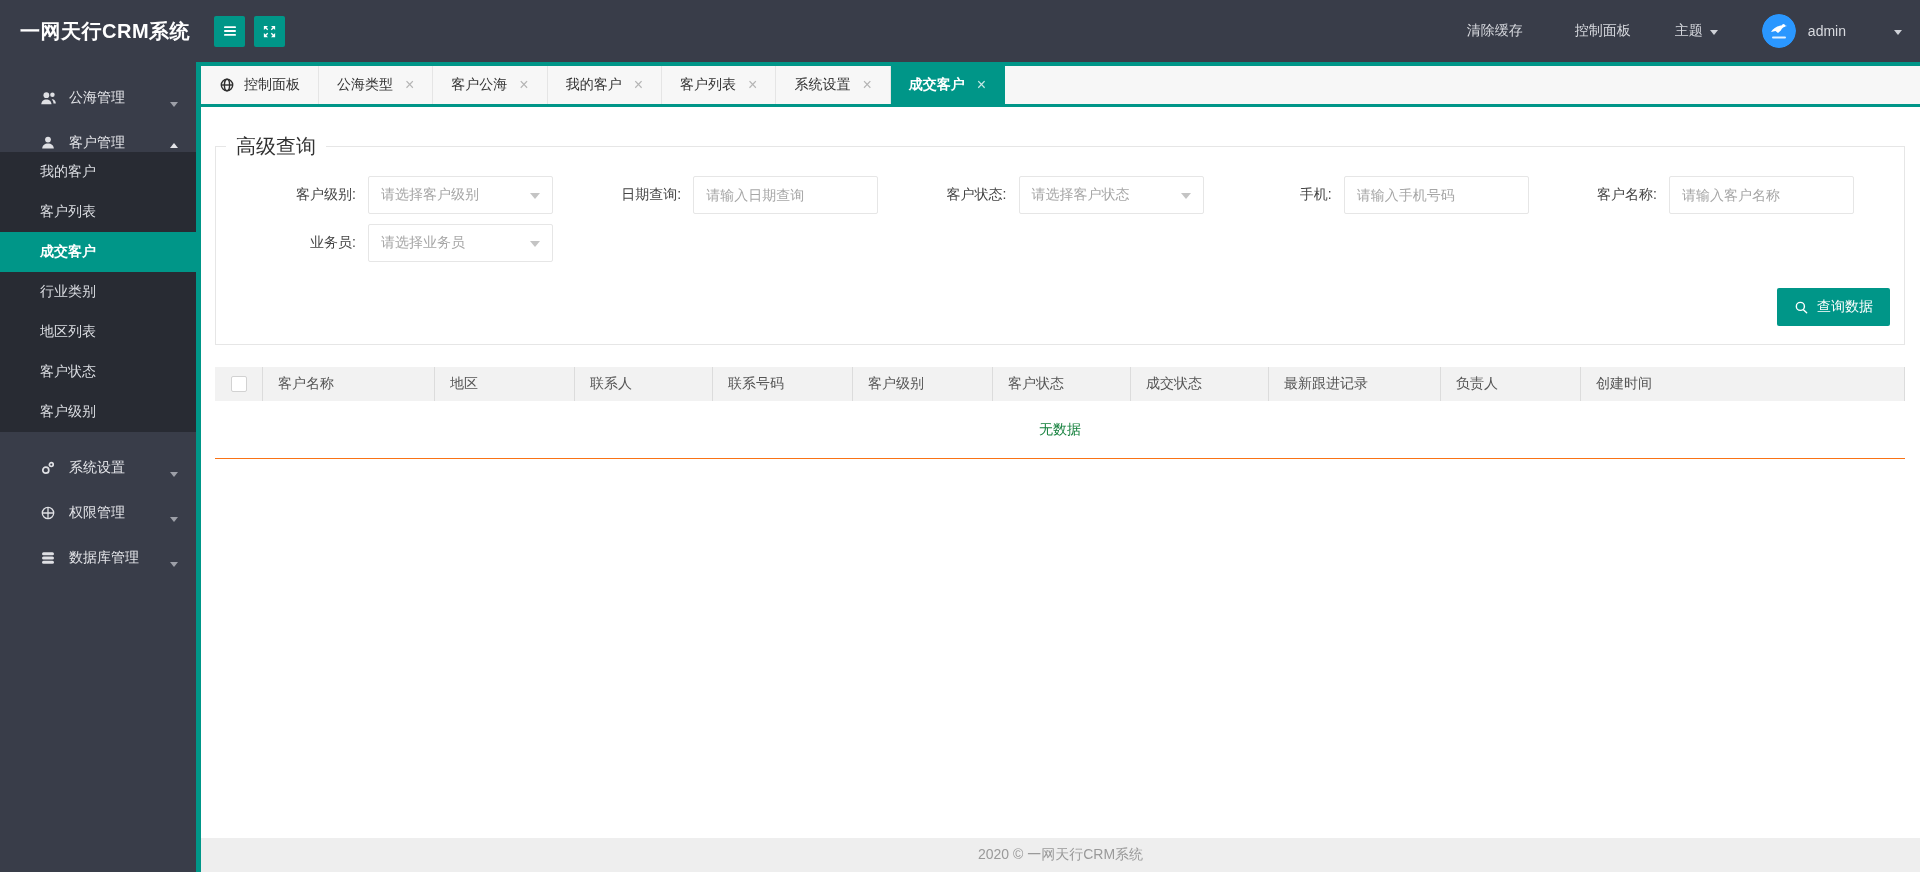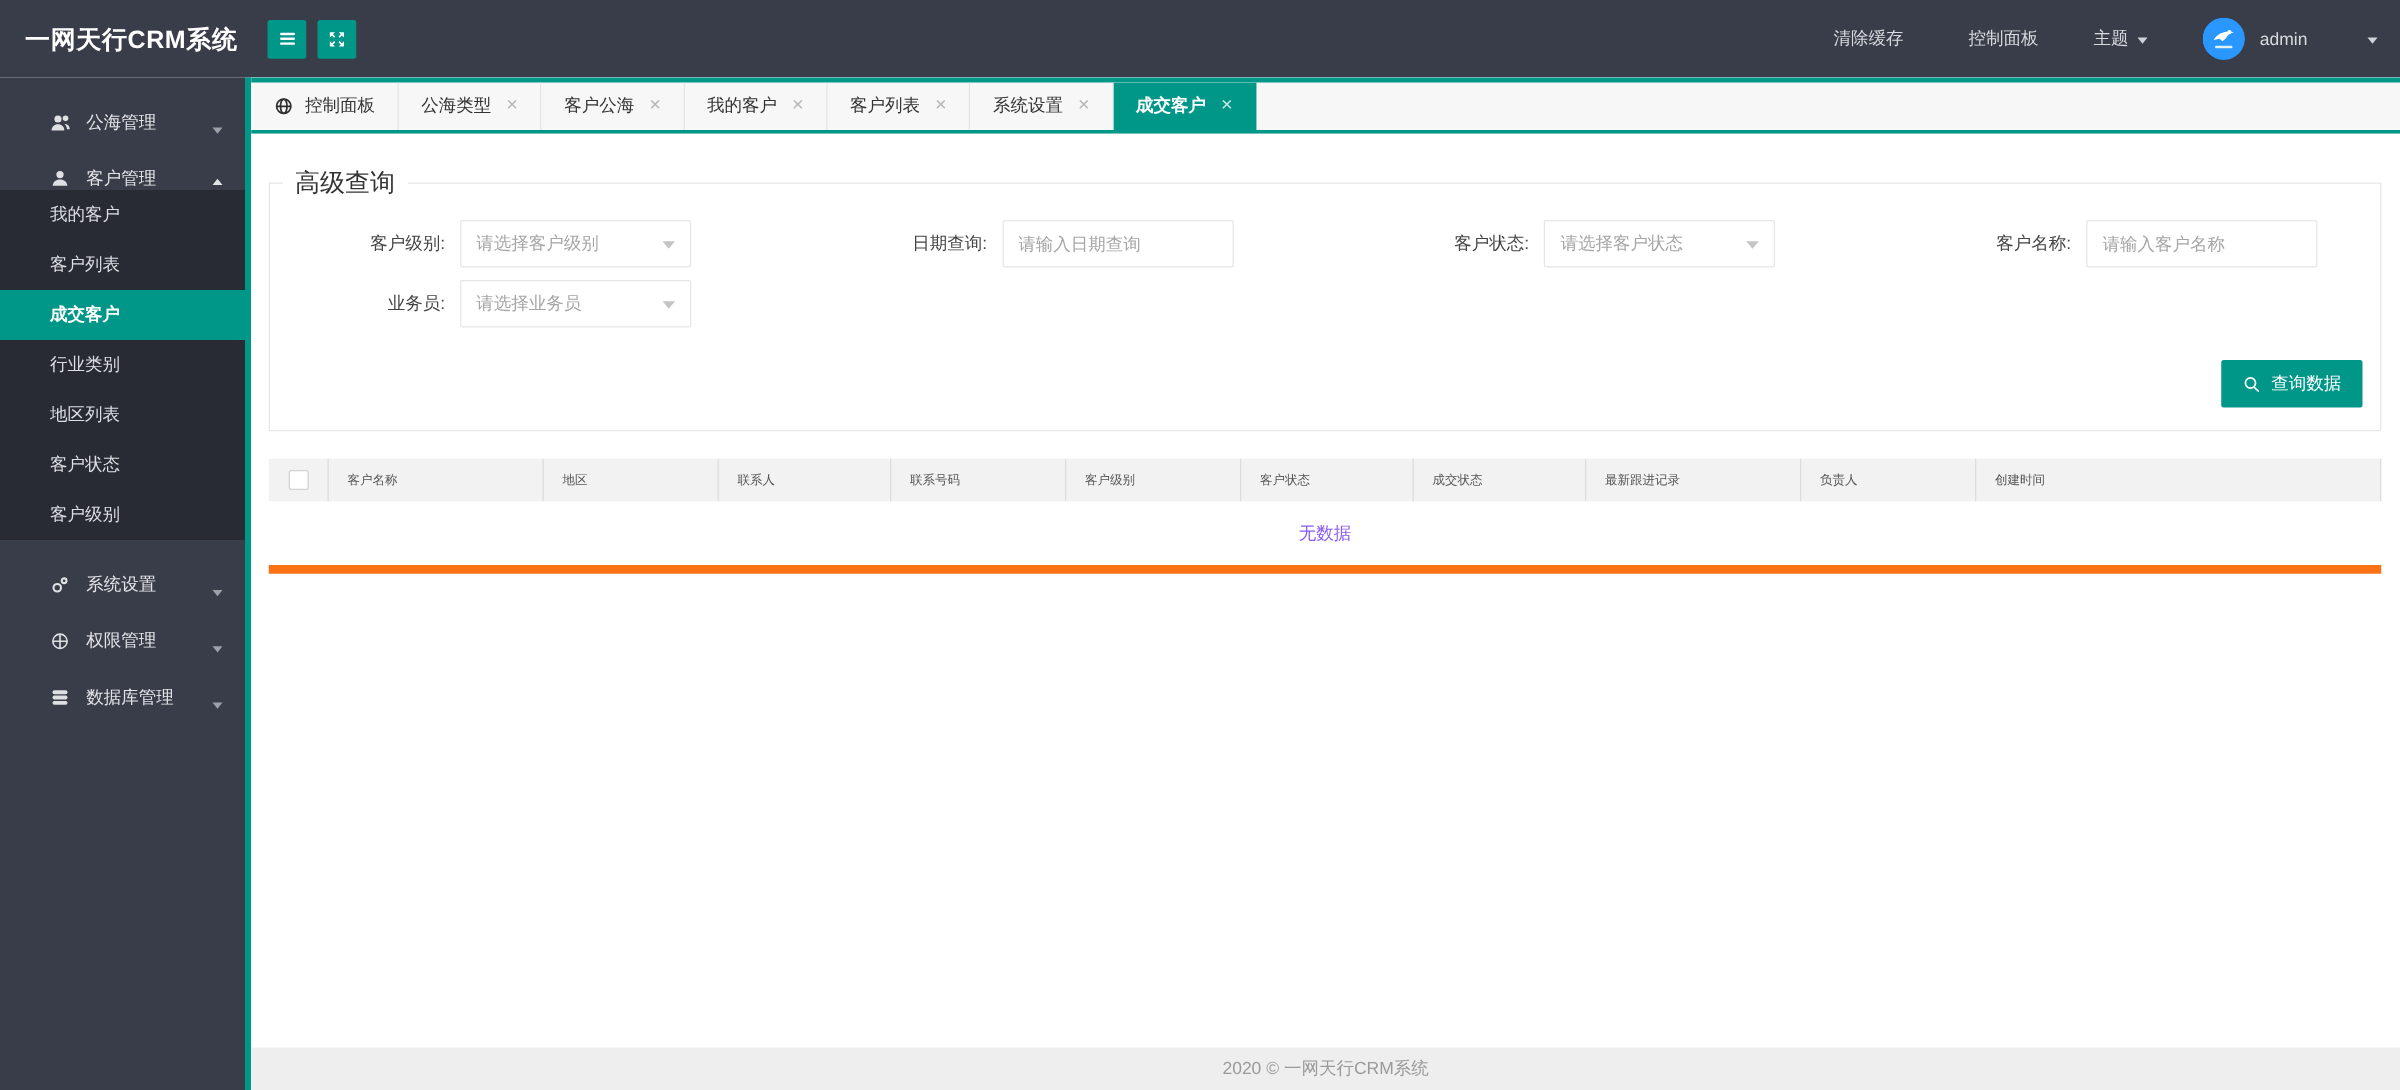--- a/index.html
+++ b/index.html
@@ -94,29 +94,29 @@
   .btn-row { display:flex; justify-content:flex-end; margin-top:26px; padding-right:14px; }
   .query-btn {
     display:flex; align-items:center; gap:8px; background:#009688; color:#fff; border:none;
     border-radius:2px; height:38px; padding:16px 17px; font-size:14px; cursor:pointer; font-family:inherit;
   }
 
   
   .table { margin-top:22px; }
   .thead { display:flex; background:#f2f2f2; height:34px; }
   .th {
-    display:flex; align-items:center; padding-left:15px; font-size:10px; color:#555;
+    display:flex; align-items:center; padding-left:15px; font-size:14px; color:#555;
     border-right:1px solid #dcdcdc; white-space:nowrap; overflow:hidden;
   }
   .th:last-child { border-right:1px solid #dcdcdc; }
   .th-check { justify-content:center; padding-left:0; }
   .checkbox { width:16px; height:16px; background:#fff; border:1px solid #d2d2d2; border-radius:2px; cursor:pointer; }
   .empty-row {
     height:58px; display:flex; align-items:center; justify-content:center;
-    color:#8b5cf6; font-size:14px; border-bottom:7px solid #f97316;
+    color:#15803d; font-size:14px; border-bottom:1px solid #f97316;
   }
 
   
   .footer {
     height:34px; flex:none; background:#eee; display:flex; align-items:center; justify-content:center;
     color:#9a9a9a; font-size:14px;
   }
 </style>
 </head>
 <body>
@@ -306,20 +306,24 @@
               <div class="field">
                 <span class="f-label">日期查询:</span>
                 <input class="f-input" placeholder="请输入日期查询" style="">
               </div>
               <div class="field">
                 <span class="f-label">客户状态:</span>
                 <div class="f-select">
                   <span>请选择客户状态</span>
                   <span class="caret"></span>
                 </div>
+              </div>
+              <div class="field">
+                <span class="f-label">手机:</span>
+                <input class="f-input" placeholder="请输入手机号码" style="">
               </div>
               <div class="field">
                 <span class="f-label">客户名称:</span>
                 <input class="f-input" placeholder="请输入客户名称" style="">
               </div>
             </div>
             <div class="form-row second">
               <div class="field">
                 <span class="f-label">业务员:</span>
                 <div class="f-select">

